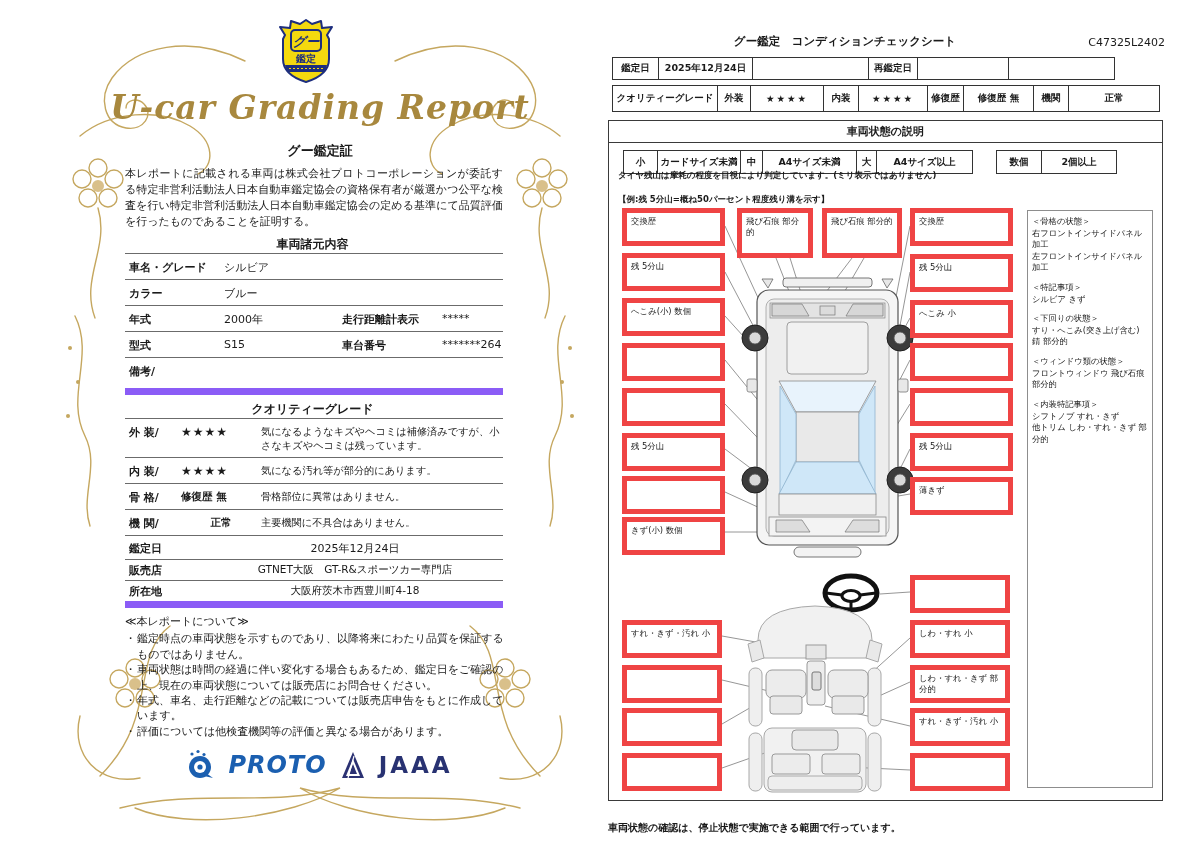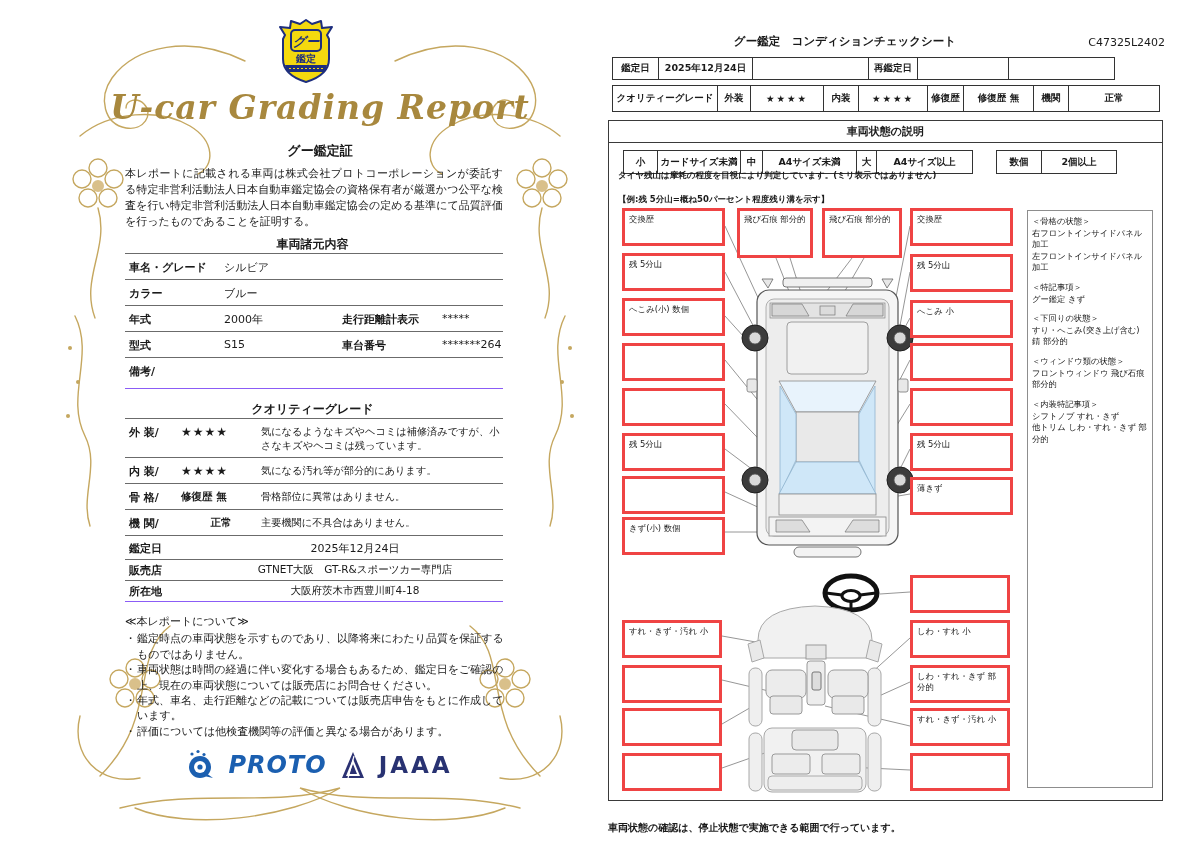--- a/index.html
+++ b/index.html
@@ -9,21 +9,21 @@
   
   #left-page{position:absolute;left:40px;top:16px;width:560px;height:815px;background:#fff;}
   #lp-title{position:absolute;left:0;top:72px;width:560px;text-align:center;
             font-family:"DejaVu Serif","Liberation Serif",serif;font-style:italic;font-weight:bold;
             font-size:33px;letter-spacing:1px;color:#a8883e;}
   #lp-subtitle{position:absolute;left:0;top:126px;width:560px;text-align:center;font-size:13px;font-weight:bold;}
   #lp-intro{position:absolute;left:85px;top:150px;width:378px;font-size:11px;line-height:1.45;text-align:justify;}
   .lp-heading{position:absolute;width:375px;left:85px;text-align:center;font-size:12px;font-weight:bold;}
   .lp-table{position:absolute;left:85px;width:378px;}
   .lp-row{display:flex;align-items:flex-start;border-top:1px solid #6b6b6b;padding:6px 2px 4px 4px;font-size:11px;}
-  .lp-row:last-child{border-bottom:1px solid #8b5cf6;}
+  .lp-row:last-child{border-bottom:7px solid #8b5cf6;}
   .lp-l{font-weight:bold;width:95px;flex:none;}
   .lp-v{width:118px;flex:none;}
   .lp-l2{font-weight:bold;width:100px;flex:none;}
   .lp-v2{flex:1;}
   .gr-l{font-weight:bold;width:52px;flex:none;}
   .gr-m{width:80px;flex:none;font-size:12px;letter-spacing:1px;font-weight:bold;}
   .gr-d{flex:1;font-size:10.2px;line-height:1.35;}
   .in-l{font-weight:bold;width:80px;flex:none;}
   .in-v{flex:1;text-align:center;font-size:10.5px;}
   #lp-notes{position:absolute;left:85px;top:598px;width:385px;font-size:11px;line-height:1.4;}
@@ -39,21 +39,21 @@
   .rp-code{position:absolute;left:1078px;top:36px;width:87px;font-size:11px;text-align:right;}
   .tbl{position:absolute;display:flex;border:1.2px solid #333;background:#fff;box-sizing:border-box;}
   .tbl .cell{border-right:1px solid #333;display:flex;align-items:center;justify-content:center;
              font-size:9.5px;font-weight:600;box-sizing:border-box;white-space:nowrap;overflow:hidden;}
   .tbl .cell:last-child{border-right:none;}
   .stars{letter-spacing:2px;font-size:11px;}
   #big-box{position:absolute;left:608px;top:120px;width:555px;height:681px;border:1.5px solid #3a3a3a;box-sizing:border-box;}
   #vs-header{position:absolute;left:608px;top:120px;width:555px;height:23px;border-bottom:1.5px solid #3a3a3a;
              box-sizing:border-box;display:flex;align-items:center;justify-content:center;font-size:11px;font-weight:bold;}
   .note-sm{position:absolute;font-size:8.5px;font-weight:bold;line-height:1.45;}
-  .co{position:absolute;border:3px solid #ef4444;background:#fff;font-size:8.4px;line-height:1.25;
+  .co{position:absolute;border:5px solid #ef4444;background:#fff;font-size:8.4px;line-height:1.25;
       padding:3px 3px 0 4px;box-sizing:border-box;color:#222;}
   #cond-col{position:absolute;left:1027px;top:210px;width:126px;height:578px;border:1px solid #8d8d8d;
             box-sizing:border-box;background:#fff;padding:5px 4px;font-size:8.3px;line-height:1.4;}
   .cn-h{margin-top:8px;}
   .cn-h:first-child{margin-top:0;}
   #bottom-note{position:absolute;left:608px;top:805px;font-size:10px;font-weight:bold;margin-top:16px;}
   svg{display:block;}
   #overlay{position:absolute;left:0;top:0;pointer-events:none;}
 </style>
 </head>
@@ -395,21 +395,21 @@
   <div class="co" style="left:910px;top:343px;width:103px;height:38px;"></div>
   <div class="co" style="left:910px;top:388px;width:103px;height:38px;"></div>
   <div class="co" style="left:910px;top:433px;width:103px;height:38px;">残 5分山</div>
   <div class="co" style="left:910px;top:477px;width:103px;height:38px;">薄きず</div>
 
   <div id="cond-col">
     <div class="cn-h">＜骨格の状態＞</div>
     <div>右フロントインサイドパネル 加工</div>
     <div>左フロントインサイドパネル 加工</div>
     <div class="cn-h">＜特記事項＞</div>
-    <div>グー鑑定 きず</div>
+    <div>シルビア きず</div>
     <div class="cn-h">＜下回りの状態＞</div>
     <div>すり・へこみ(突き上げ含む)</div>
     <div>錆 部分的</div>
     <div class="cn-h">＜ウィンドウ類の状態＞</div>
     <div>フロントウィンドウ 飛び石痕 部分的</div>
     <div class="cn-h">＜内装特記事項＞</div>
     <div>シフトノブ すれ・きず</div>
     <div>他トリム しわ・すれ・きず 部分的</div>
   </div>
 

